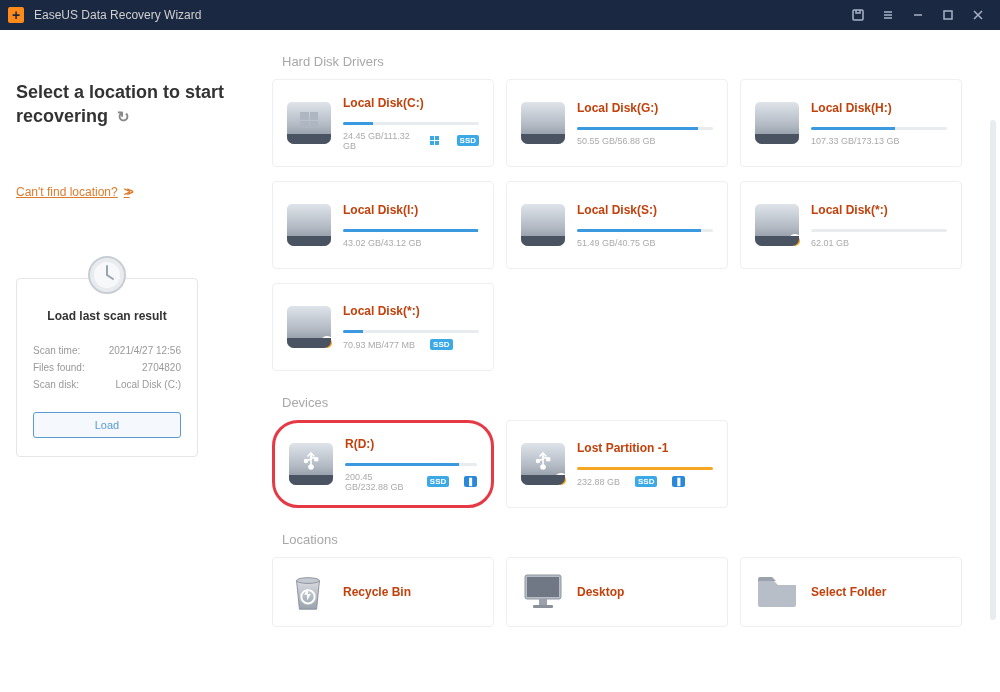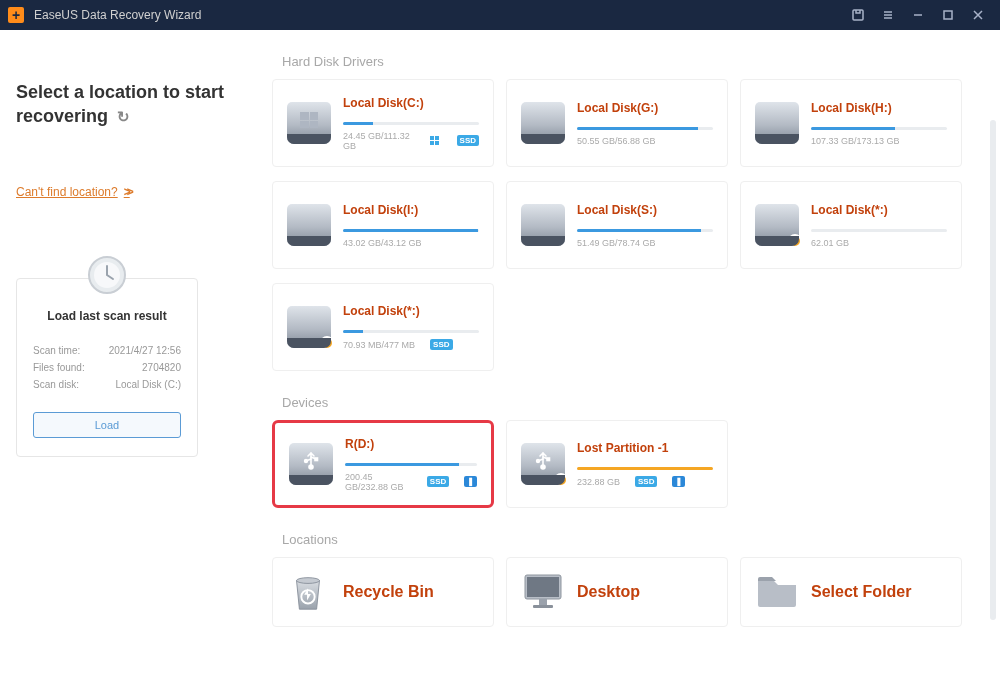--- a/index.html
+++ b/index.html
@@ -31,21 +31,21 @@
   .tile .ico{width:44px;height:42px;margin-right:12px;flex:none;position:relative}
   .tile-info{flex:1;min-width:0}
   .tile-name{font-size:12px;font-weight:700;color:#c2410c;margin-bottom:12px}
   .bar{height:3px;background:#e9ecef;border-radius:2px;overflow:hidden;margin-bottom:6px;position:relative}
   .bar-fill{height:100%}
   .size-row{display:flex;align-items:center;gap:15px}
   .size{font-size:9px;color:#aaa}
   .badge{font-size:8px;font-weight:bold;padding:1px 3px;border-radius:2px;color:#fff}
   .badge.ssd{background:#3ba9e6}
   .badge.ext{background:#2b88d8;color:#fff}
-  .highlight{border:3px solid #e63946;border-radius:6px}
+  .highlight{border:3px solid #e63946;border-radius:26px}
   
   .hdd{background:linear-gradient(180deg,#dfe4ea 0%,#b3bac4 55%,#7e8894 100%);border-radius:5px 5px 7px 7px;position:relative}
   .hdd::after{content:"";position:absolute;bottom:0;left:0;right:0;height:10px;background:#4a5361;border-radius:0 0 7px 7px}
   .hdd .warn{position:absolute;bottom:-2px;right:-3px;width:14px;height:14px;background:#f5a623;border-radius:50%;border:2px solid #fff}
   .hdd .warn::before{content:"−";position:absolute;inset:0;color:#fff;font-size:11px;font-weight:bold;text-align:center;line-height:10px}
   .hdd .win{position:absolute;top:10px;left:13px;width:18px;height:16px;display:grid;grid-template-columns:1fr 1fr;grid-template-rows:1fr 1fr;gap:1px}
   .hdd .win span{background:#aeb6c2}
   
   .usb{background:linear-gradient(180deg,#dfe4ea 0%,#b3bac4 55%,#7e8894 100%);border-radius:5px 5px 7px 7px;position:relative}
   .usb::after{content:"";position:absolute;bottom:0;left:0;right:0;height:10px;background:#4a5361;border-radius:0 0 7px 7px}
@@ -53,21 +53,21 @@
   .usb .warn{position:absolute;bottom:-2px;right:-3px;width:14px;height:14px;background:#f5a623;border-radius:50%;border:2px solid #fff}
   .usb .warn::before{content:"−";position:absolute;inset:0;color:#fff;font-size:11px;font-weight:bold;text-align:center;line-height:10px}
   
   .bin{position:relative}
   .bin svg{width:42px;height:42px}
   
   .desk svg{width:44px;height:40px}
   
   .fold svg{width:44px;height:38px}
   .loc-tile{height:70px}
-  .loc-tile .tile-name{margin-bottom:0;font-size:16px}
+  .loc-tile .tile-name{margin-bottom:0;font-size:12px}
 </style>
 </head>
 <body>
 
 <div class="titlebar">
   <div class="tb-logo"></div>
   <div class="tb-title">EaseUS Data Recovery Wizard</div>
   <div class="tb-icons">
     <div class="tb-icon">
         <svg viewBox="0 0 12 12">
@@ -203,21 +203,21 @@
           </div>
         </div>
         <div class="tile">
           <div class="ico hdd"></div>
           <div class="tile-info">
     <div class="tile-name">Local Disk(S:)</div>
     <div class="bar">
               <div class="bar-fill" style="width:91%;background:#3b99e0"></div>
             </div>
     <div class="size-row">
-              <span class="size">51.49 GB/78.74 GB</span>
+              <span class="size">51.49 GB/40.75 GB</span>
             </div>
           </div>
         </div>
         <div class="tile">
           <div class="ico hdd">
             <div class="warn"></div>
           </div>
           <div class="tile-info">
     <div class="tile-name">Local Disk(*:)</div>
     <div class="bar">

